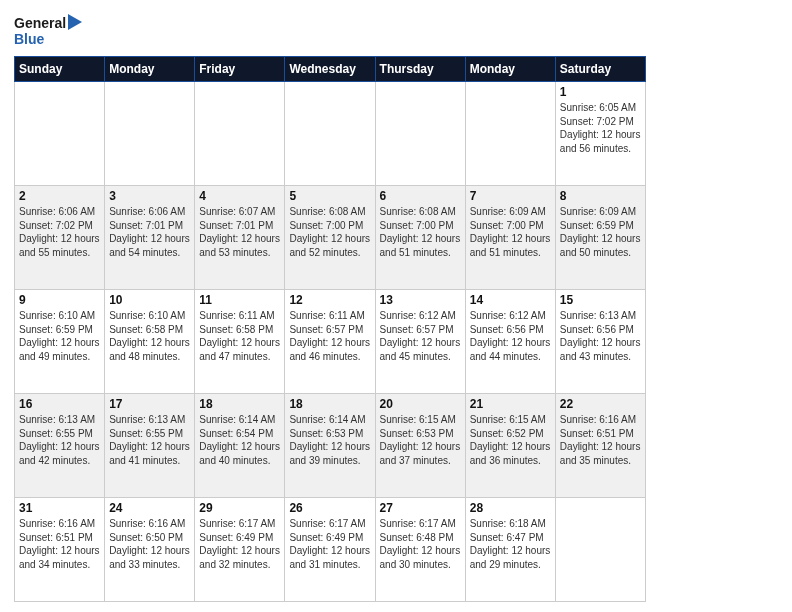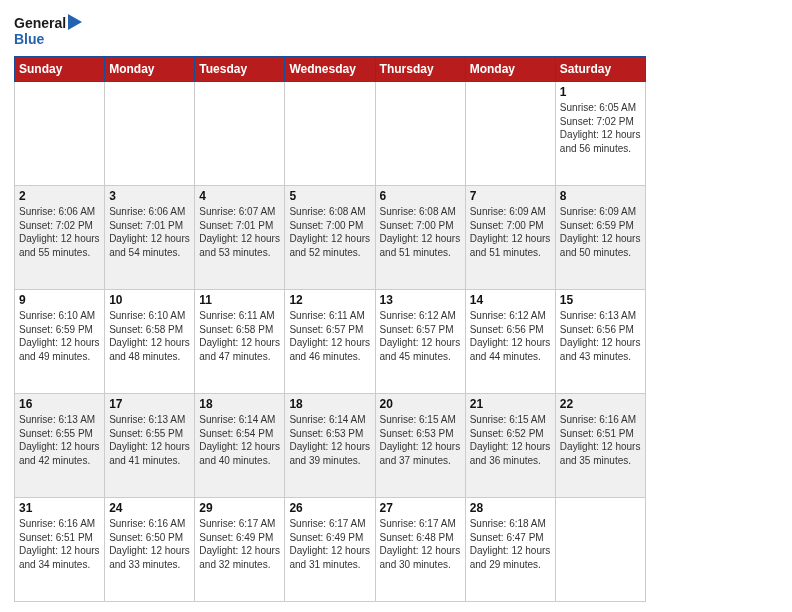--- a/index.html
+++ b/index.html
@@ -42,21 +42,21 @@
       color: #333;
     }
     .calendar {
       flex: 1;
       border: 1px solid #ccc;
       border-collapse: collapse;
       width: 100%;
       table-layout: fixed;
     }
     .calendar th {
-      background: #b91c1c;
+      background: #0f172a;
       color: #fff;
       font-size: 12px;
       font-weight: bold;
       padding: 5px 4px;
       text-align: left;
       border: 1px solid #1a4d99;
     }
     .calendar td {
       vertical-align: top;
       border: 1px solid #ccc;
@@ -104,21 +104,21 @@
       <div class="month-title"></div>
       <div class="location-title"></div>
     </div>
   </div>
 
   <table class="calendar">
     <thead>
       <tr>
       <th>Sunday</th>
           <th>Monday</th>
-          <th>Tuesday</th>
+          <th>Friday</th>
           <th>Wednesday</th>
           <th>Thursday</th>
           <th>Monday</th>
           <th>Saturday</th>
         </tr>
     </thead>
     <tbody id="calendar-body">
     <tr class="row-white">
           <td class="empty-cell"></td>
           <td class="empty-cell"></td>

